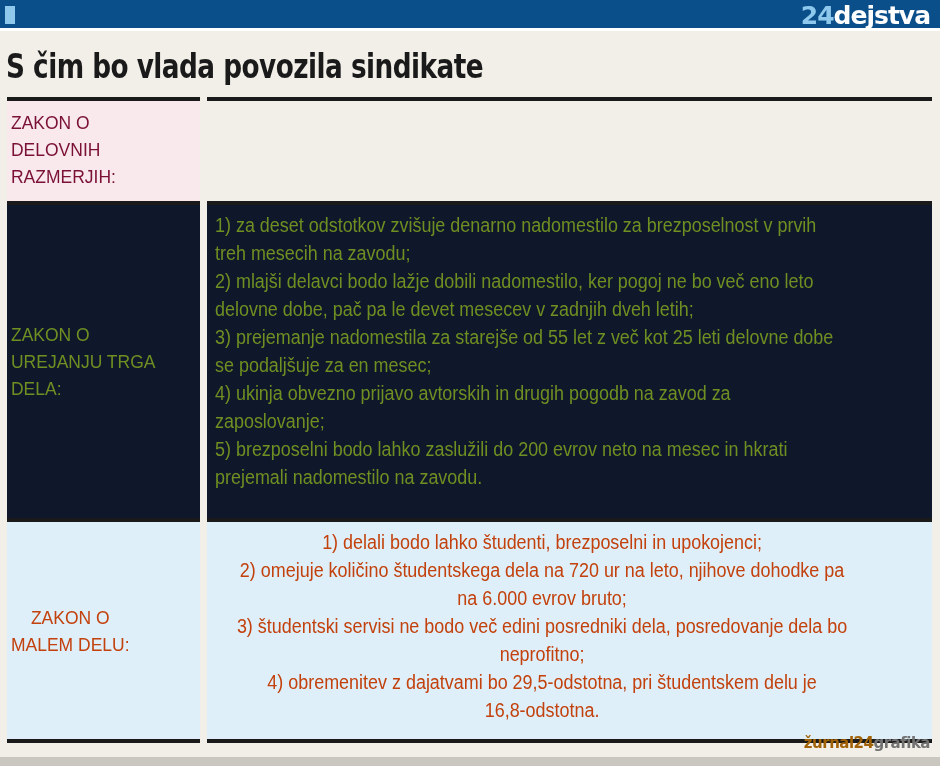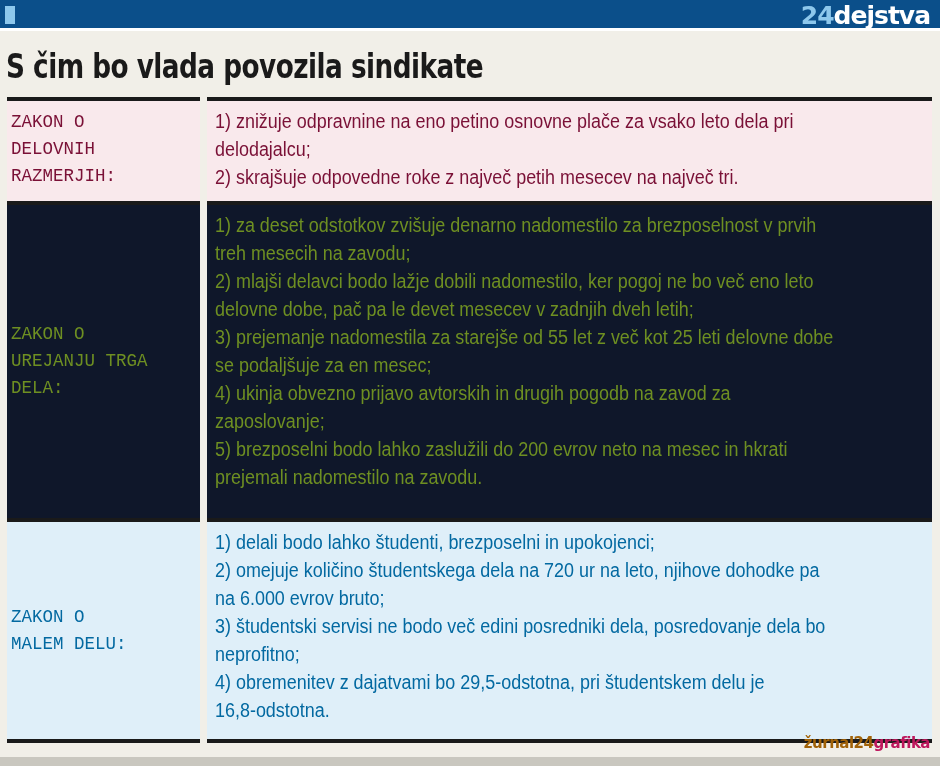--- a/index.html
+++ b/index.html
@@ -38,51 +38,51 @@
   }
   .row { position: relative; display: flex; }
   .rule {
     position: absolute; left: 0; right: 0; height: 4px; background: #1a1a1a;
   }
   .rule .gap {
     position: absolute; left: 193px; top: 0; width: 7px; height: 4px; background: #f1efe8;
   }
   .cell-label {
     width: 193px; padding: 8px 0 0 4px;
-    font-family: Liberation Mono, monospace;
+    font-family: Liberation Sans, sans-serif;
     font-size: 19px; line-height: 27px;
   }
   .cell-gap { width: 7px; background: #f1efe8; }
   .cell-content {
     width: 725px; padding: 6px 6px 6px 8px;
     font-family: "Liberation Sans", sans-serif;
     font-size: 19.5px; line-height: 28px;
   }
   .cell-content .item { display: block; transform: scaleX(0.92); transform-origin: left center; white-space: nowrap; }
   .cell-label .lbl { display: block; transform: scaleX(0.92); transform-origin: left center; white-space: pre-line; }
 
   
   .r1 .cell-label, .r1 .cell-content { background: #f9e9ec; color: #7a1036; }
   .r1 { height: 100px; }
   
   .r2 .cell-label, .r2 .cell-content { background: #0f172a; color: #6e8f22; }
   .r2 { height: 313px; }
   .r2 .cell-label { display: flex; align-items: center; padding: 0 0 0 4px; }
   
-  .r3 .cell-label, .r3 .cell-content { background: #dfeff9; color: #0369a1; }
+  .r3 .cell-label, .r3 .cell-content { background: #dfeff9; color: #c2410c; text-align: center; }
   .r3 { height: 217px; }
   .r3 .cell-label { display: flex; align-items: center; padding: 0 0 0 4px; }
 
   .footer-logo {
     position: absolute; right: 10px; top: 734px;
     font-family: "DejaVu Sans", sans-serif; font-weight: bold;
     font-size: 15px; line-height: 18px; letter-spacing: -0.5px;
   }
   .footer-logo .a { color: #a16207; }
-  .footer-logo .b { color: #be185d; }
+  .footer-logo .b { color: #737373; }
   .bottom-strip {
     position: absolute; left: 0; top: 757px; width: 940px; height: 9px; background: #c9c7bf;
   }
 </style>
 </head>
 <body>
 
 <div class="topbar">
   <div class="marker"></div>
   <div class="brand">
@@ -100,25 +100,20 @@
       </div>
     </div>
 
   <div class="row r1">
     <div class="cell-label">
       <span class="lbl">ZAKON O
 DELOVNIH
 RAZMERJIH:</span>
     </div>
     <div class="cell-gap"></div>
-    <div class="cell-content">
-      <span class="item">1) znižuje odpravnine na eno petino osnovne plače za vsako leto dela pri</span>
-      <span class="item">delodajalcu;</span>
-      <span class="item">2) skrajšuje odpovedne roke z največ petih mesecev na največ tri.</span>
-    </div>
   </div>
 
   <div class="row" style="height:4px">
       <div class="rule" style="top:0">
         <div class="gap"></div>
       </div>
     </div>
 
   <div class="row r2">
     <div class="cell-label">

